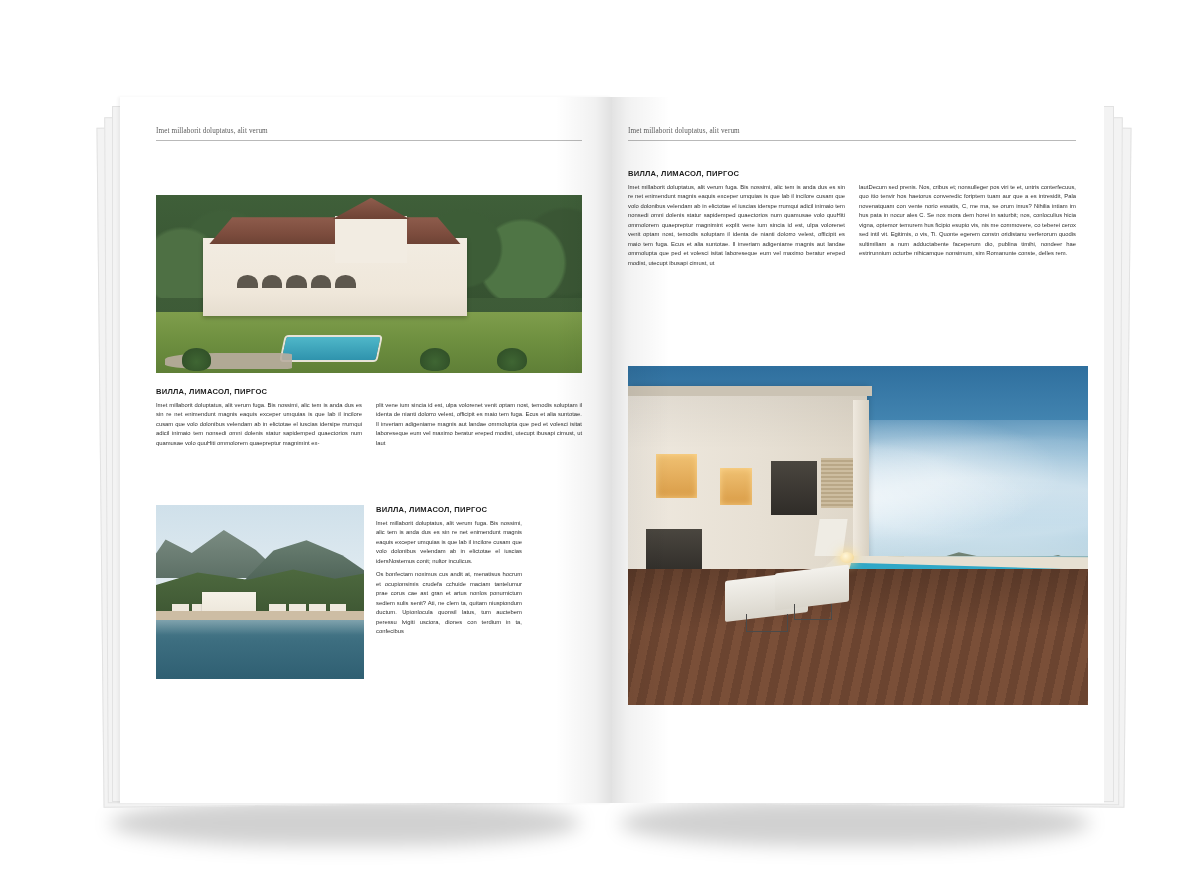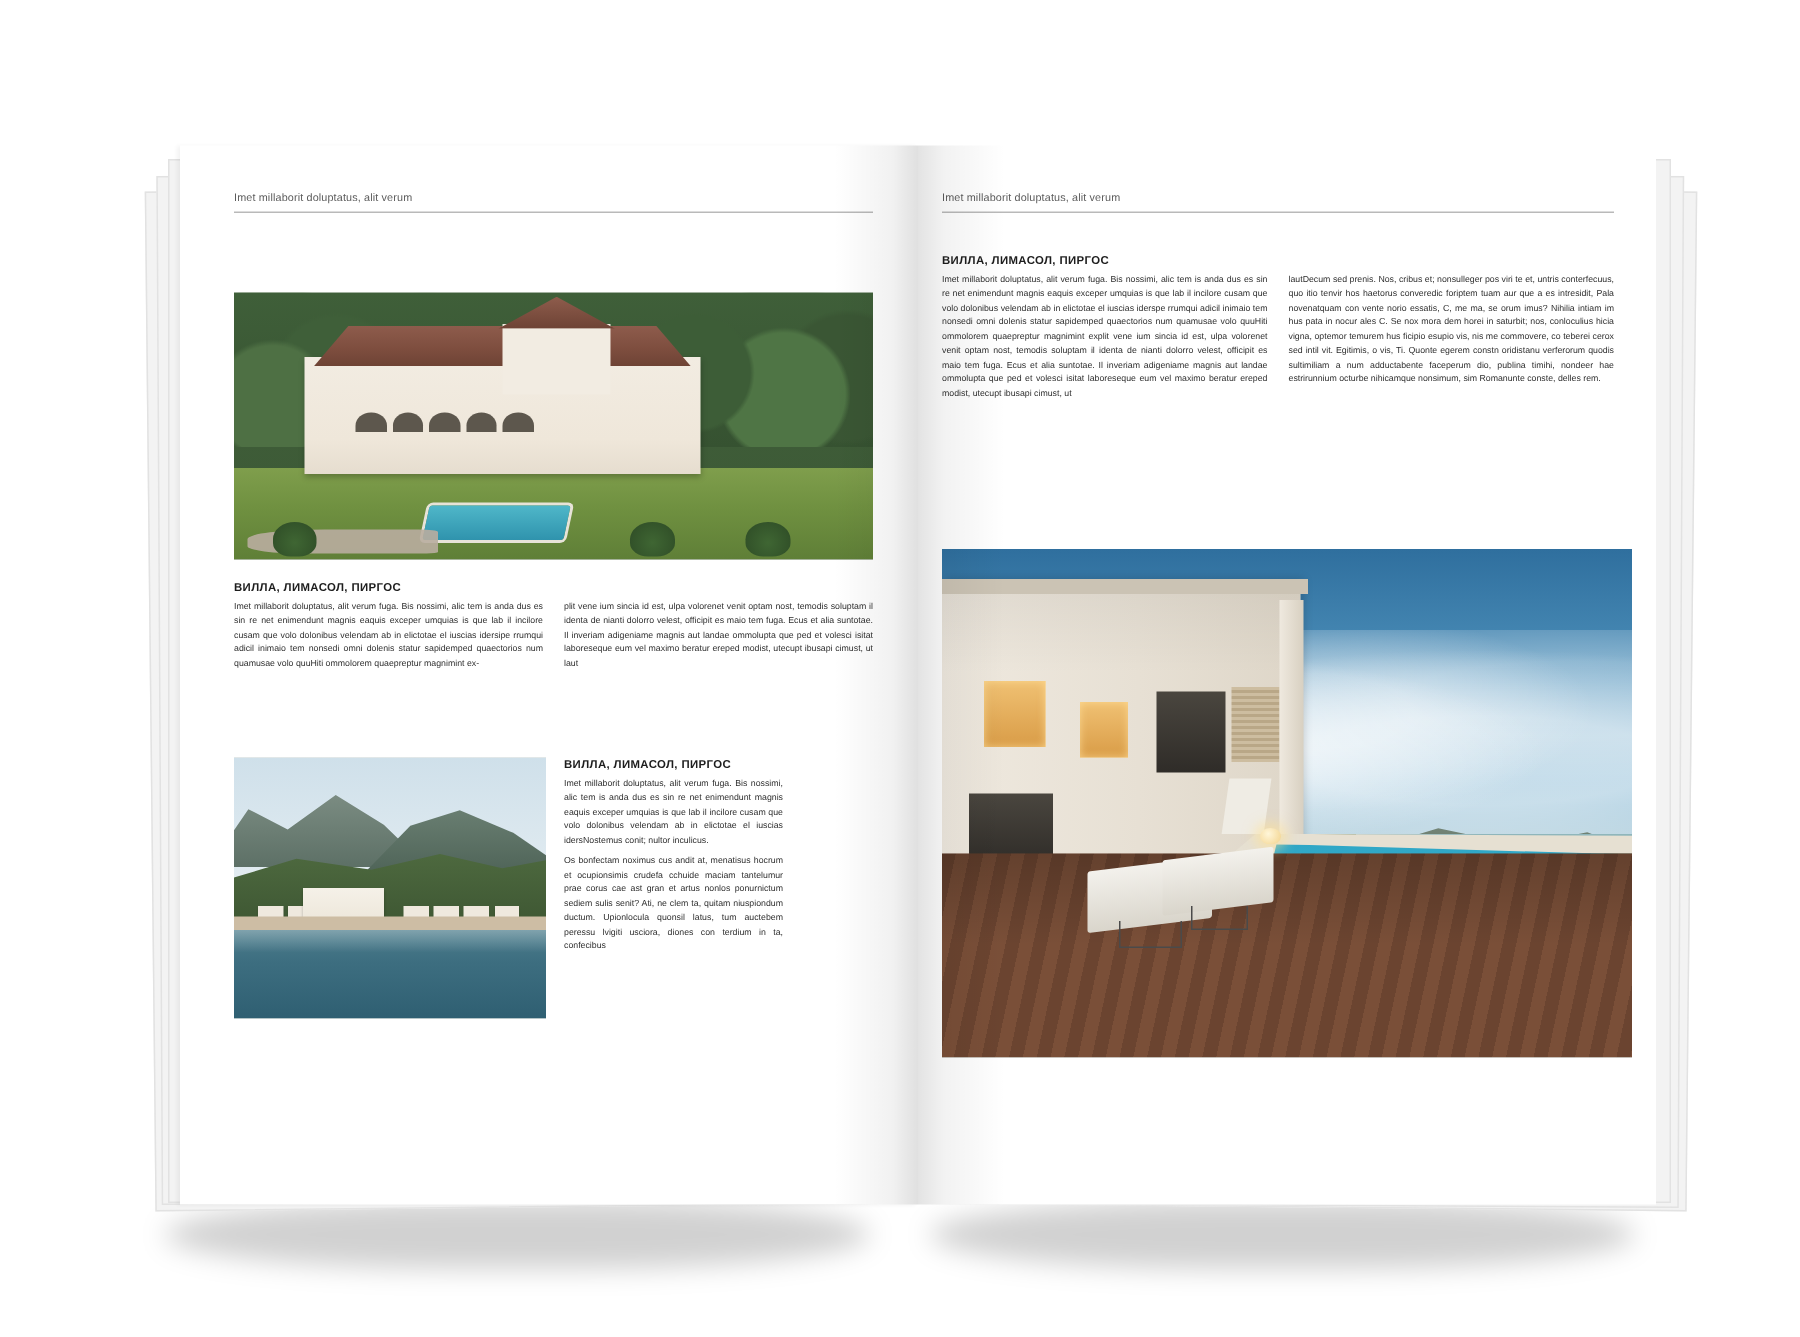--- a/index.html
+++ b/index.html
@@ -66,20 +66,21 @@
     bottom: 24px;
   }
 
   .runhead {
     font-size: 7.2px;
     color: #5b5b5b;
     letter-spacing: .1px;
     padding-bottom: 5px;
     border-bottom: .7px solid #b9b9b9;
     white-space: nowrap;
+    font-family: Liberation Serif, serif;
   }
 
   .section-title {
     font-size: 7.6px;
     font-weight: bold;
     color: #1d1d1d;
     letter-spacing: .25px;
     margin: 0 0 5px 0;
     text-transform: uppercase;
   }

